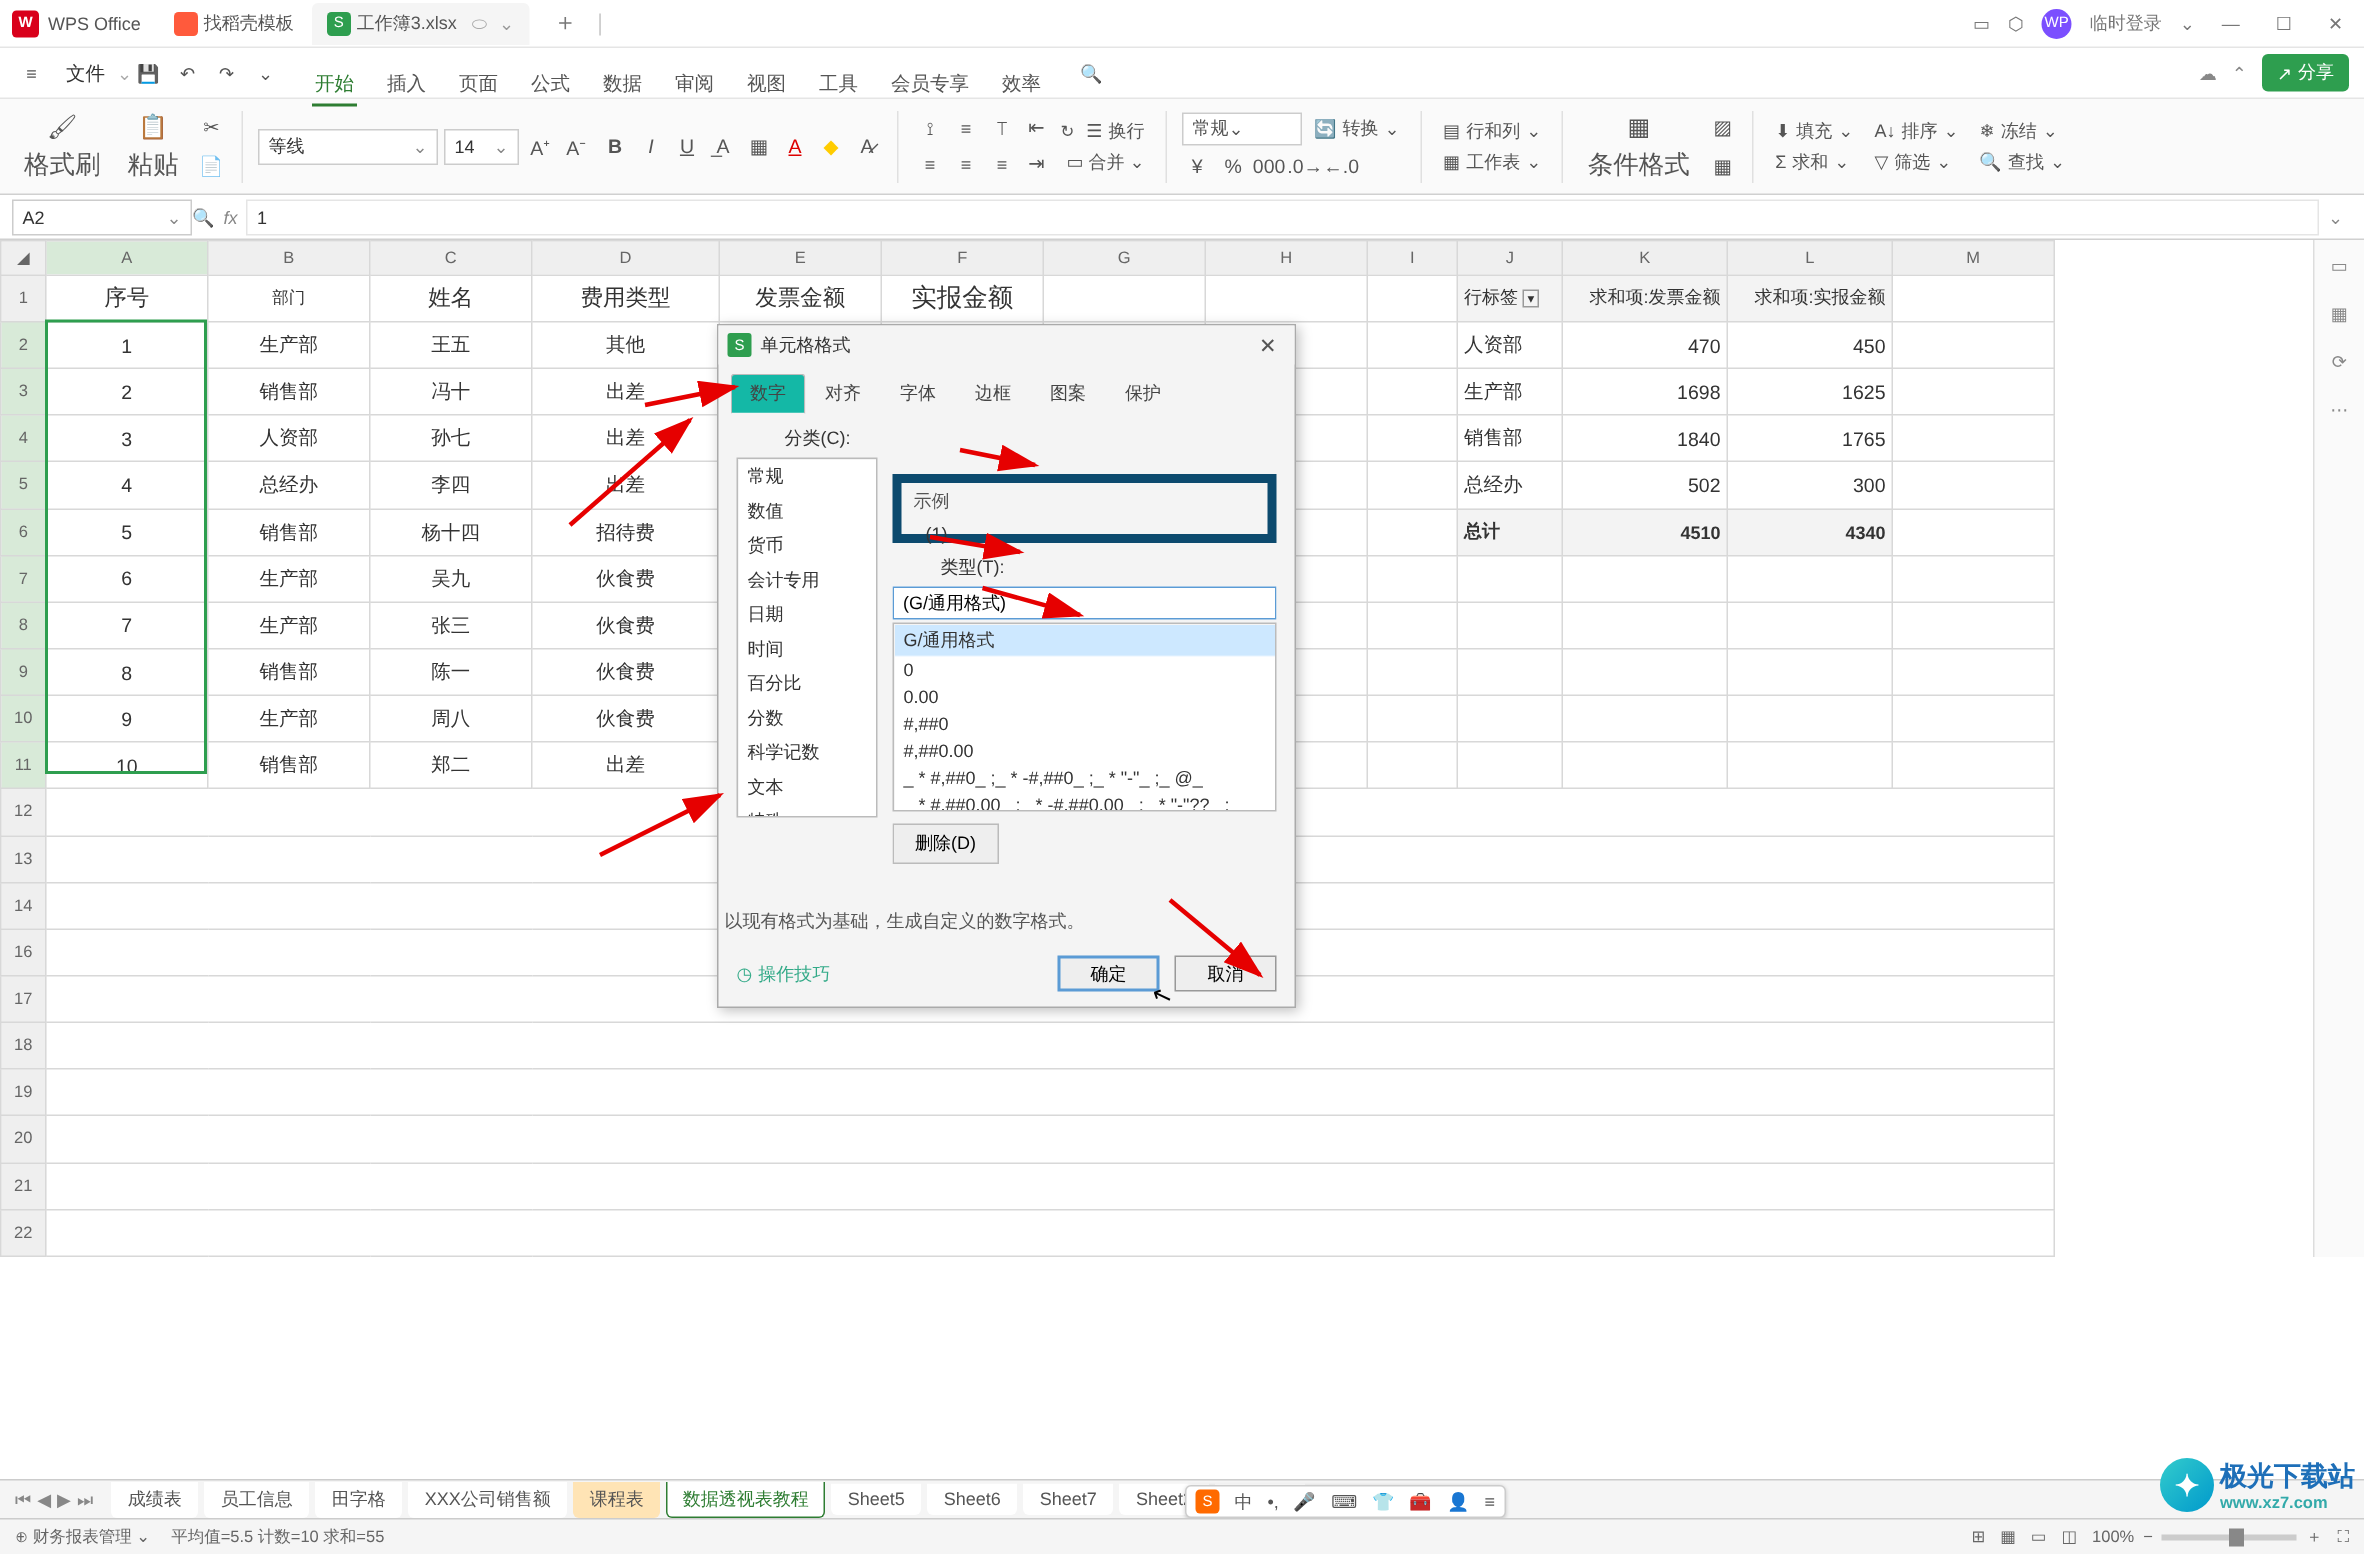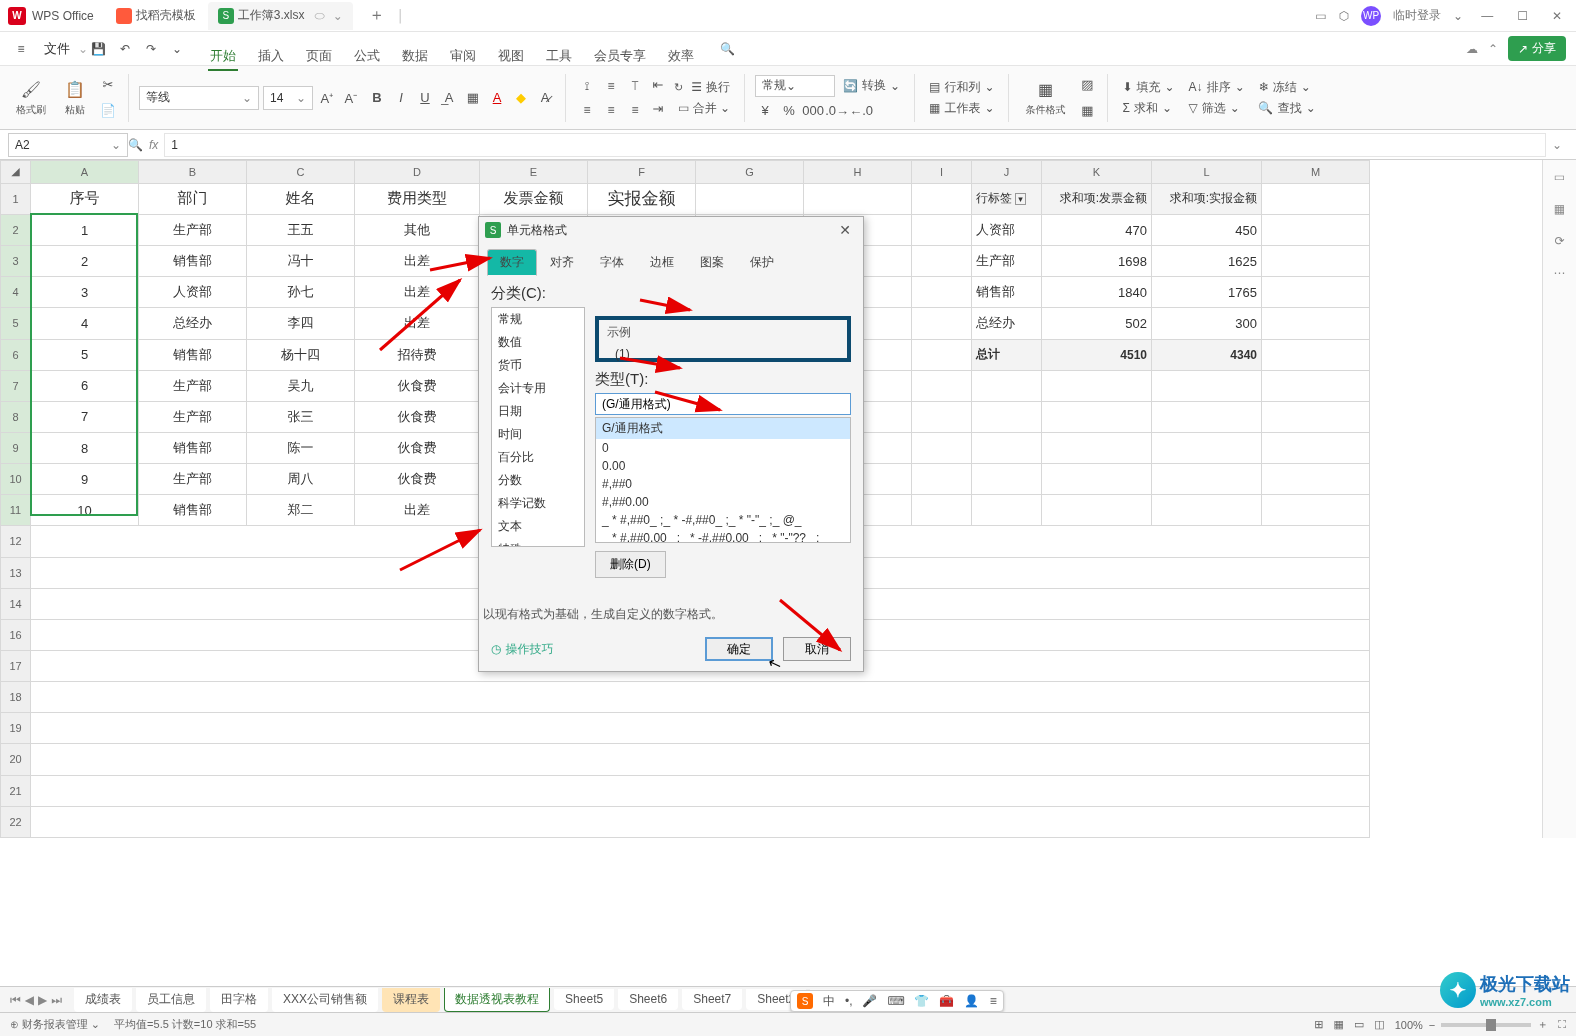--- a/index.html
+++ b/index.html
@@ -21,21 +21,21 @@
 .menubar .file { margin:0 8px; font-size:13px; color:#333;}
 .ribbon-tabs { display:flex; gap:18px; margin-left:16px; font-size:13px; color:#555;margin-top:17px;}
 .ribbon-tabs .rtab { padding:4px 2px; cursor:pointer;}
 .ribbon-tabs .rtab.active { color:#2e7d32; border-bottom:2px solid #2e7d32;}
 .menubar .search-ico { margin-left:24px; color:#888;}
 .menubar .rightgrp { margin-left:auto; display:flex; align-items:center; gap:10px;}
 .share-btn { background:#2e9e4f; color:#fff; padding:4px 10px; border-radius:4px; font-size:12px; display:flex; align-items:center; gap:4px;}
 .ribbon { height:64px; border-bottom:1px solid #d0d0d0; display:flex; align-items:center; padding:4px 10px; gap:6px; background:#fafafa;}
 .rgroup { display:flex; flex-direction:column; align-items:center; gap:2px; padding:0 6px; font-size:11px; color:#555;}
 .rgroup .ico { width:22px;height:22px; display:flex; align-items:center; justify-content:center; font-size:16px;}
-.rgroup .lbl { font-size:10px;}
+.rgroup .lbl { font-size:17px;}
 .sep { width:1px; height:48px; background:#e0e0e0; margin:0 4px;}
 .fontbox { display:flex; gap:6px;}
 .fontrow { display:flex; align-items:center; gap:4px;}
 .fontname { width:120px; height:24px; border:1px solid #ccc; padding:0 6px; display:flex; align-items:center; font-size:12px; background:#fff;}
 .fontsize { width:50px; height:24px; border:1px solid #ccc; padding:0 6px; display:flex; align-items:center; font-size:12px; background:#fff;}
 .smallico { width:20px; height:20px; display:flex; align-items:center; justify-content:center; color:#555; font-size:13px;}
 .aligngrid { display:grid; grid-template-columns:repeat(3,22px); grid-template-rows:repeat(2,22px); gap:2px;}
 .aligngrid .ai { border:none; display:flex; align-items:center; justify-content:center; color:#555;}
 .midgroup { display:flex; flex-direction:column; gap:4px; font-size:11px; color:#555;}
 .midgroup .line { display:flex; align-items:center; gap:4px;}
@@ -59,25 +59,25 @@
 .sel-border { position:absolute; border:2px solid #2e9e4f; pointer-events:none;}
 .dialog { position:absolute; left:478px; top:216px; width:386px; height:456px; background:#f4f4f4; border:1px solid #aaa; box-shadow:2px 2px 8px rgba(0,0,0,0.25); font-size:12px;}
 .dialog .titleb { height:26px; display:flex; align-items:center; padding:0 6px; background:#f4f4f4;}
 .dialog .titleb .tico { width:16px;height:16px; background:#2e9e4f; border-radius:2px; margin-right:6px; color:#fff; display:flex; align-items:center; justify-content:center; font-size:10px;}
 .dialog .titleb .ttl { flex:1; font-size:12px;}
 .dialog .titleb .x { padding:0 6px; color:#555; font-size:14px;}
 .dialog .dtabs { display:flex; padding:6px 8px 0 8px; gap:0;}
 .dialog .dtabs .dt { padding:4px 12px; border:1px solid transparent; font-size:12px; color:#444;}
 .dialog .dtabs .dt.active { border:1px solid #bbb; border-bottom:1px solid #f4f4f4; background:#14b8a6; border-radius:3px 3px 0 0;}
 .dialog .body { padding:8px 12px;}
-.dialog .lbl { font-size:15px; color:#333; margin-bottom:4px;}
+.dialog .lbl { font-size:12px; color:#333; margin-bottom:4px;margin-left:32px;}
 .catlist { width:94px; height:240px; border:1px solid #bbb; background:#fff; overflow:auto;}
 .catlist .ci { padding:3px 6px; font-size:12px; cursor:default;}
 .rightpane { position:absolute; left:116px; top:40px; right:12px;}
-.sample { border:4px solid #0c4a6e; height:46px; padding:4px 8px; background:#f4f4f4;}
+.sample { border:6px solid #0c4a6e; height:46px; padding:4px 8px; background:#f4f4f4;}
 .sample .slbl { font-size:12px; color:#555; text-align:right;}
 .sample .sval { font-size:12px; padding-left:8px; margin-top:6px;}
 .typeinput { width:100%; height:22px; border:1px solid #5b9bd5; padding:0 6px; background:#fff; font-size:12px;}
 .typelist { width:100%; height:126px; border:1px solid #bbb; background:#fff; margin-top:2px; overflow-y:scroll;}
 .typelist .ti { padding:2px 6px; font-size:12px;}
 .typelist .ti.sel { background:#cde8ff;}
 .delbtn { margin-top:8px; padding:4px 14px; border:1px solid #bbb; background:#eee; font-size:12px;}
 .hint { margin-top:14px; font-size:12px; color:#555;}
 .dlg-foot { position:absolute; bottom:10px; left:12px; right:12px; display:flex; align-items:center;}
 .dlg-foot .tips { color:#3a8; font-size:12px; display:flex; align-items:center; gap:4px;}
@@ -318,21 +318,21 @@
     <th class="colhdr">H</th>
     <th class="colhdr">I</th>
     <th class="colhdr">J</th>
     <th class="colhdr">K</th>
     <th class="colhdr">L</th>
     <th class="colhdr">M</th>
   </tr>
   <tr class="datahdr">
     <th class="rowhdr">1</th>
     <td style="font-size:15px">序号</td>
-    <td style="font-size:15px">部门</td>
+    <td style="font-size:11px">部门</td>
     <td style="font-size:15px">姓名</td>
     <td style="font-size:15px">费用类型</td>
     <td style="font-size:15px">发票金额</td>
     <td style="font-size:17px">实报金额</td>
     <td></td>
           <td></td>
           <td></td>
     <td class="pivothdr" style="text-align:left;padding-left:4px"><span>行标签</span> <span style="border:1px solid #999;font-size:9px;padding:0 2px">▾</span></td>
     <td class="pivothdr" style="text-align:right;padding-right:4px">求和项:发票金额</td>
     <td class="pivothdr" style="text-align:right;padding-right:4px">求和项:实报金额</td>

